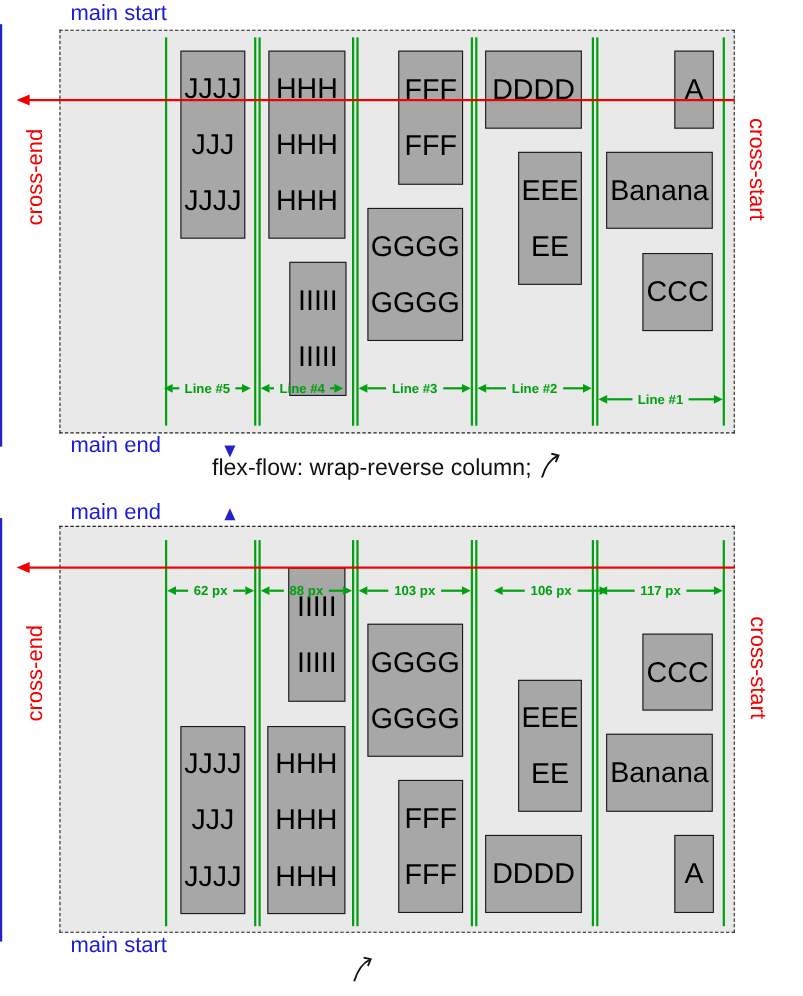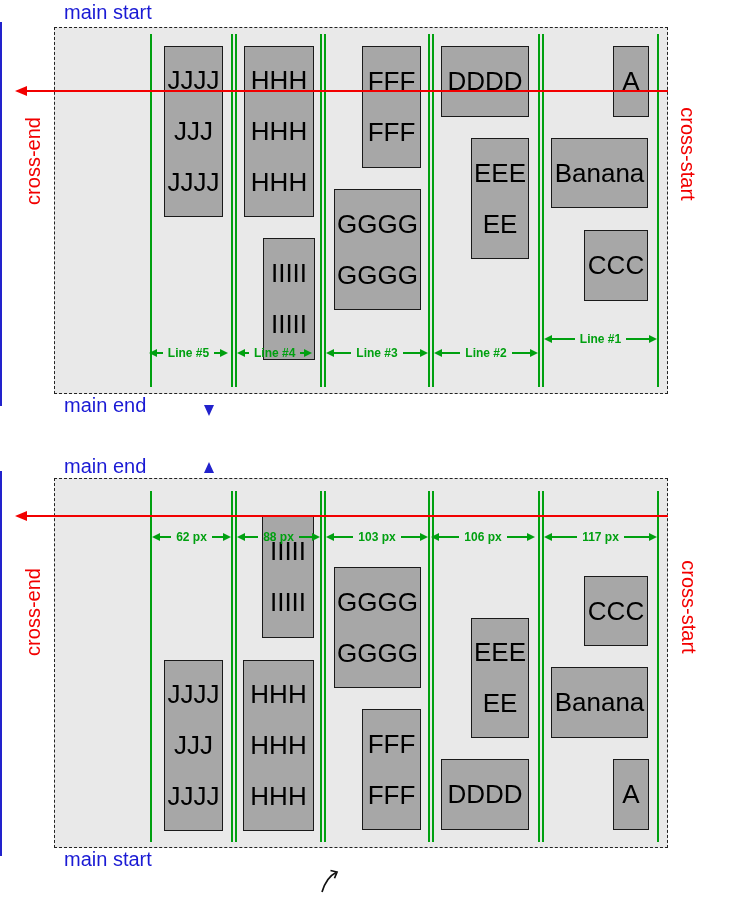--- a/index.html
+++ b/index.html
@@ -130,39 +130,46 @@
       <span class="ms"></span>
       <span class="mh mh-r"></span>
     </div>
     <div class="measure" style="left:379px;top:318px;width:104px">
       <span class="mh mh-l"></span>
       <span class="ms"></span>
       <span class="ml">Line #2</span>
       <span class="ms"></span>
       <span class="mh mh-r"></span>
     </div>
-    <div class="measure" style="left:489px;top:304px;width:113px">
+    <div class="measure" style="left:489px;top:328px;width:113px">
       <span class="mh mh-l"></span>
       <span class="ms"></span>
       <span class="ml">Line #1</span>
       <span class="ms"></span>
       <span class="mh mh-r"></span>
     </div>
   </div>
 
   <div class="hline" style="top:90px"></div>
   <div class="arr-left" style="top:86px"></div>
   <div class="vline" style="top:22px;height:384px"></div>
   <div class="arr-down" style="top:405px"></div>
 
   <div class="mainlab" style="left:64px;top:1px">main start</div>
   <div class="mainlab" style="left:64px;top:394px">main end</div>
   <div class="cross rot-ccw" style="left:33px;top:161px">cross-end</div>
   <div class="cross rot-cw" style="left:687px;top:154px">cross-start</div>
 
+  <div class="caption" style="left:352px;top:411px">
+    <span>flex-flow: wrap-reverse column;</span>
+    <svg width="22" height="25" viewBox="0 0 22 25">
+      <path d="M3 23 C6 13, 10 7, 17 3.5" stroke="#111" stroke-width="1.7" fill="none"></path>
+      <path d="M11.5 1.5 L18 3 L15.5 9.2" stroke="#111" stroke-width="1.7" fill="none"></path>
+    </svg>
+  </div>
 
   <div class="panel panel-bottom">
 
     <div class="gline g-single" style="left:95px"></div>
     <div class="gline g-double" style="left:176px"></div>
     <div class="gline g-double" style="left:265px"></div>
     <div class="gline g-double" style="left:373px"></div>
     <div class="gline g-double" style="left:483px"></div>
     <div class="gline g-single" style="left:602px"></div>
 
@@ -219,21 +226,21 @@
       <span class="ms"></span>
       <span class="mh mh-r"></span>
     </div>
     <div class="measure" style="left:271px;top:51px;width:102px">
       <span class="mh mh-l"></span>
       <span class="ms"></span>
       <span class="ml">103 px</span>
       <span class="ms"></span>
       <span class="mh mh-r"></span>
     </div>
-    <div class="measure" style="left:376px;top:51px;width:104px">
+    <div class="measure" style="left:394px;top:51px;width:104px">
       <span class="mh mh-l"></span>
       <span class="ms"></span>
       <span class="ml">106 px</span>
       <span class="ms"></span>
       <span class="mh mh-r"></span>
     </div>
     <div class="measure" style="left:489px;top:51px;width:113px">
       <span class="mh mh-l"></span>
       <span class="ms"></span>
       <span class="ml">117 px</span>

